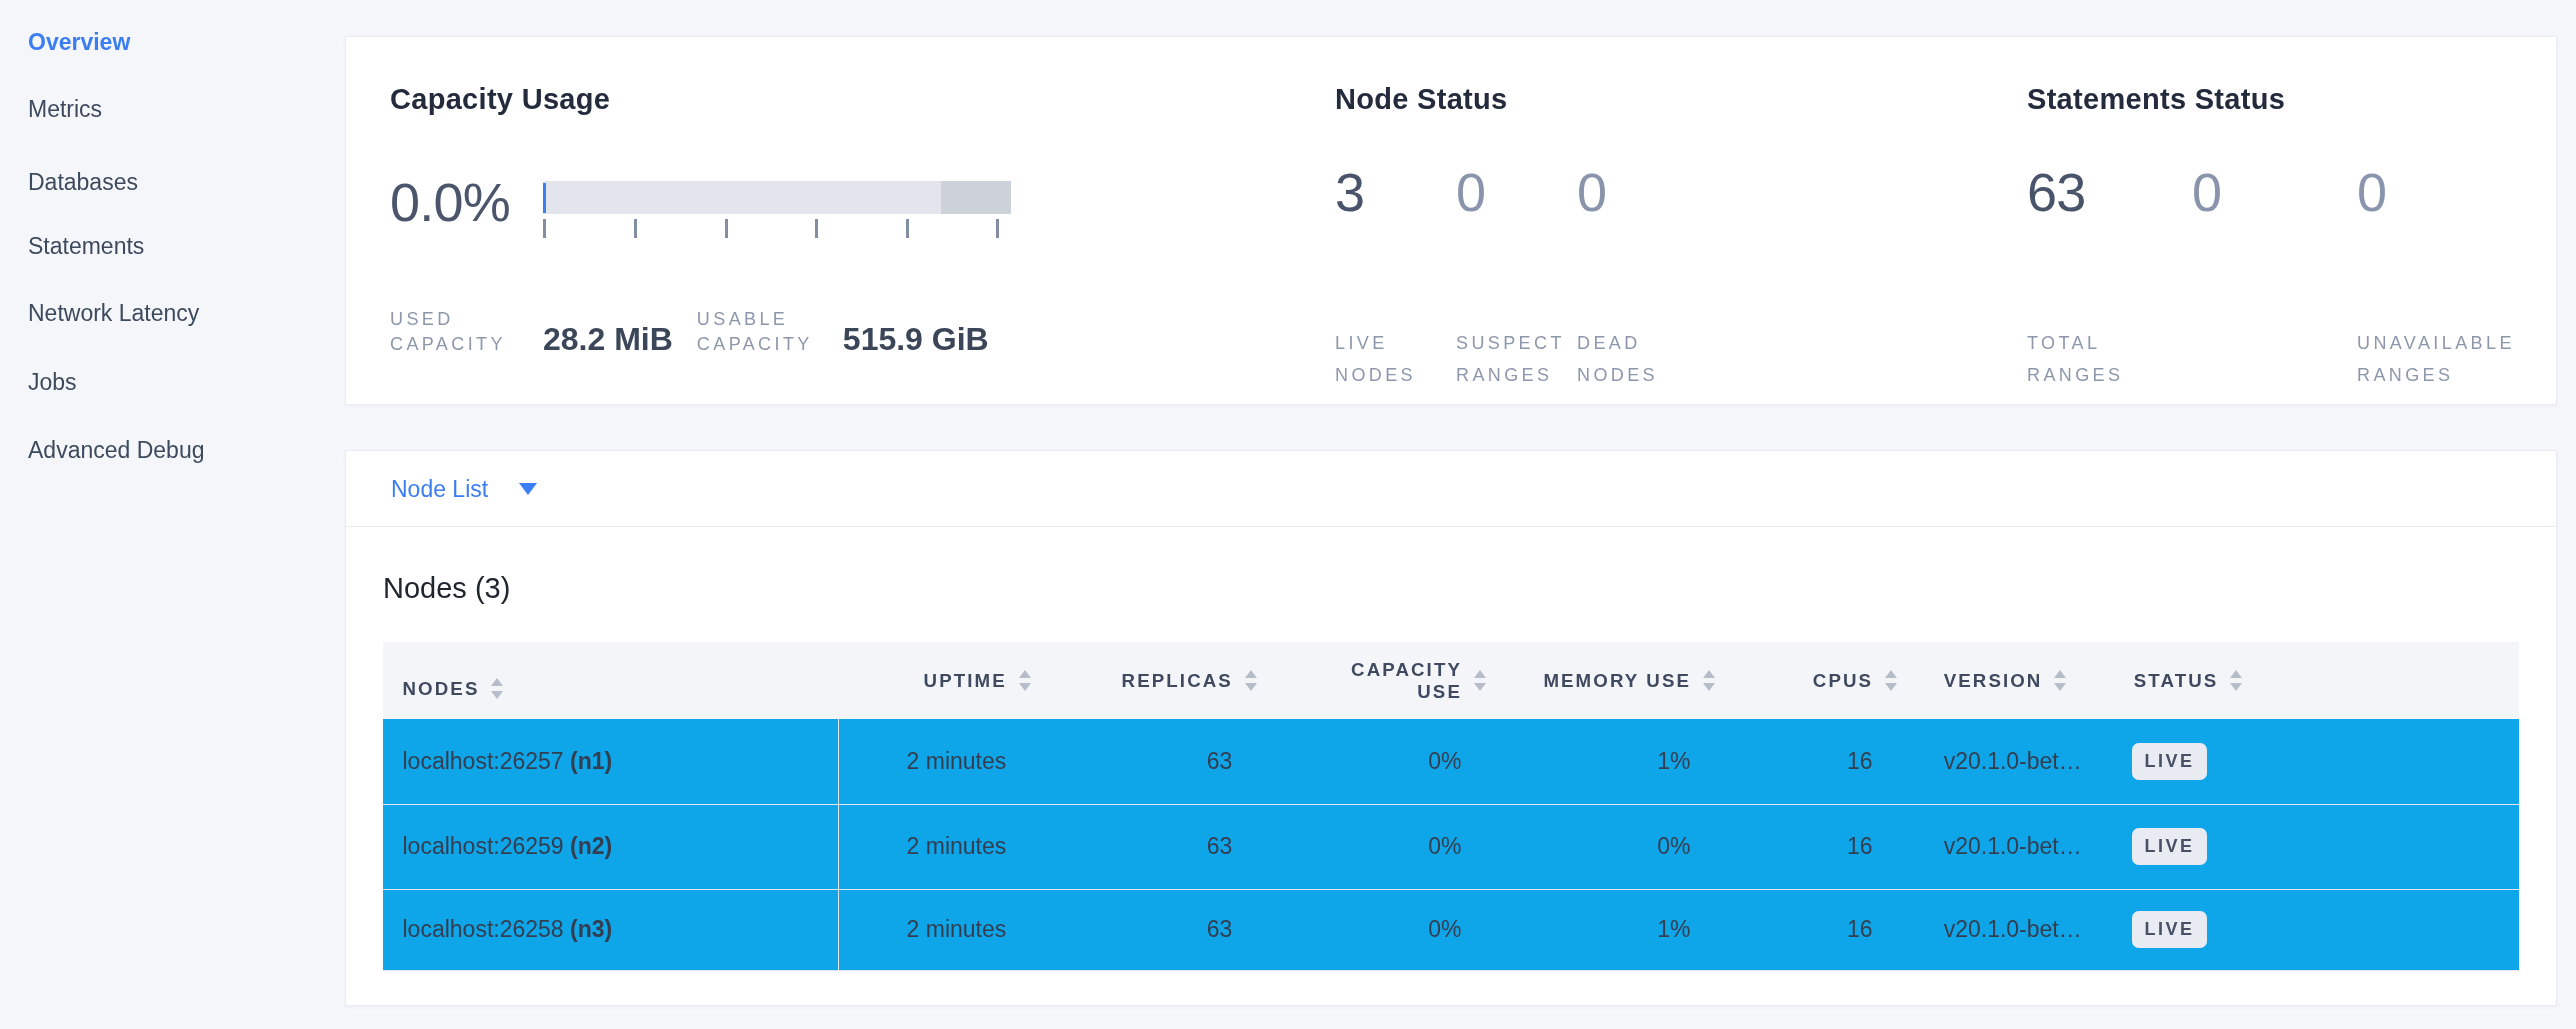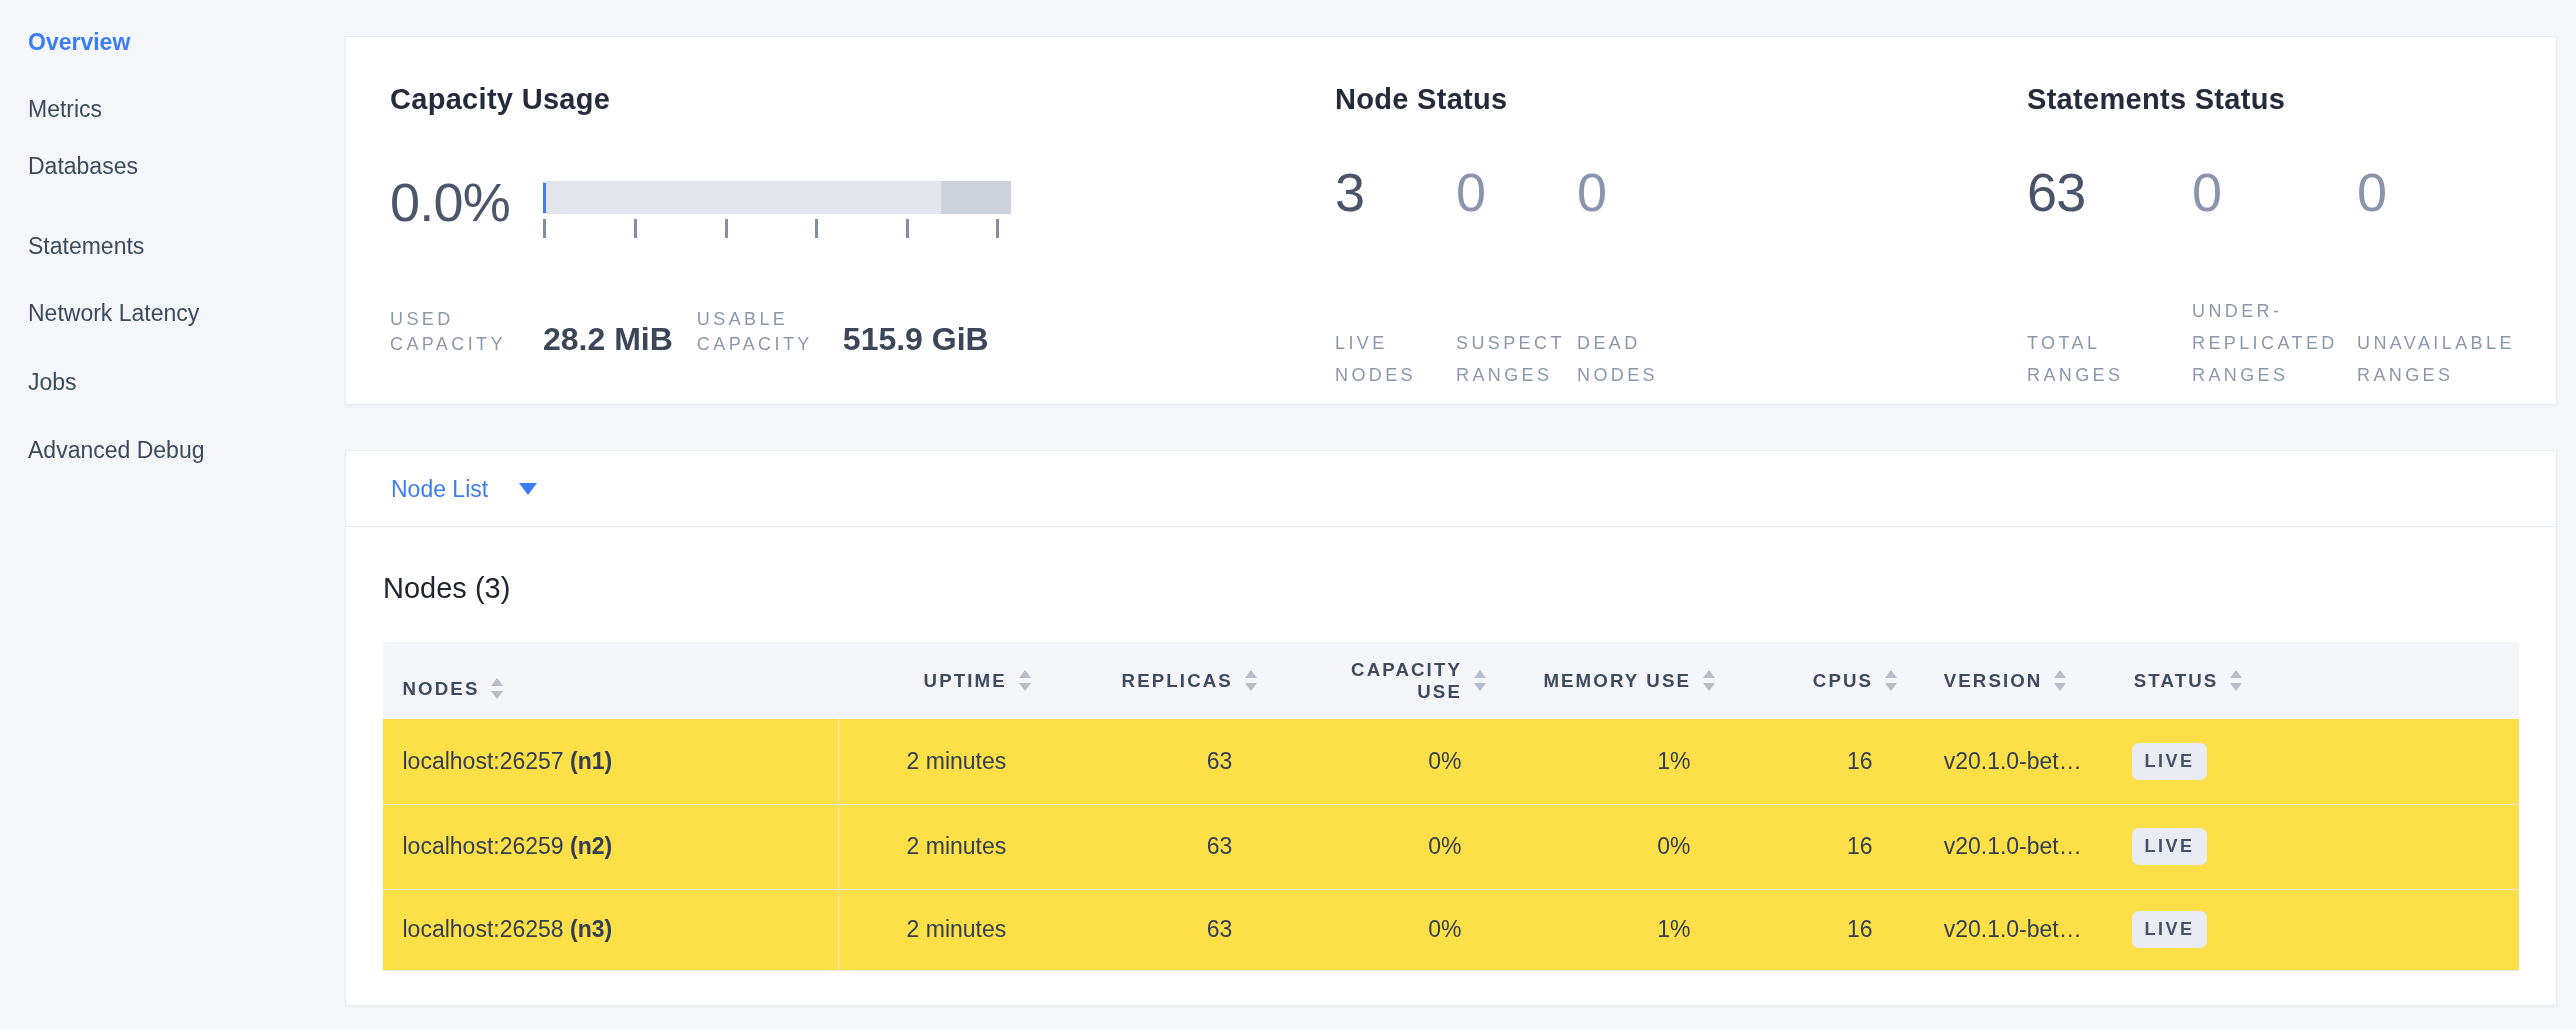--- a/index.html
+++ b/index.html
@@ -122,42 +122,42 @@
   th.col-capacity .hdr-label { max-width:115px; }
   .hdr-label { white-space:normal; line-height:22px; }
 
   .sort-icon { display:inline-flex; flex-direction:column; margin-left:12px; cursor:pointer; }
   .sort-icon i { width:0; height:0; border-left:6.8px solid transparent; border-right:6.8px solid transparent; display:block; }
   .sort-icon .up { border-bottom:8.5px solid #b7bdc8; margin-bottom:4.2px; }
   .sort-icon .down { border-top:8.5px solid #b7bdc8; }
 
   .nodes-table tbody td {
     height:85px; font-size:23px; color:#333e50; vertical-align:middle;
-    border-bottom:0.8px solid #e3e6eb; background:#fde047;
+    border-bottom:0.8px solid #e3e6eb; background:#0ea5e9;
   }
   .nodes-table tbody tr:last-child td { height:81px; }
   td.cell-nodes { padding-left:19.5px; border-right:0.8px solid #e3e6eb; }
   td.cell-right { text-align:right; padding-right:33px; }
   td.cell-version { padding-left:38px; white-space:nowrap; overflow:hidden; }
   td.cell-status { padding-left:10.2px; }
   .node-name { font-weight:700; }
 
   .badge-live {
     display:inline-block; width:75px; height:37px; line-height:37px;
     background:#e8ebf2; border-radius:6.8px; text-align:center;
     font-size:18px; font-weight:700; letter-spacing:2.5px; color:#475066;
   }
 </style>
 </head>
 <body>
 
 <nav class="sidebar">
   <a class="nav-item active" style="top:20.4px">Overview</a>
   <a class="nav-item" style="top:87px">Metrics</a>
-  <a class="nav-item" style="top:144px">Databases</a>
+  <a class="nav-item" style="top:160px">Databases</a>
   <a class="nav-item" style="top:224px">Statements</a>
   <a class="nav-item" style="top:291px">Network Latency</a>
   <a class="nav-item" style="top:360px">Jobs</a>
   <a class="nav-item" style="top:428px">Advanced Debug</a>
 </nav>
 
 <section class="card card-summary">
 
   <div>
     <h2 class="panel-title" style="left:44px">Capacity Usage</h2>
@@ -206,21 +206,20 @@
 
   <div>
     <h2 class="panel-title" style="left:1681px">Statements Status</h2>
     <div class="stat-cols cols-repl" style="left:1681px">
       <div class="stat-col emph">
         <div class="stat-num">63</div>
         <div class="stat-lbl">TOTAL RANGES</div>
       </div>
       <div class="stat-col">
         <div class="stat-num">0</div>
-        <div class="stat-lbl">UNDER-REPLICATED RANGES</div>
       </div>
       <div class="stat-col">
         <div class="stat-num">0</div>
         <div class="stat-lbl">UNAVAILABLE RANGES</div>
       </div>
     </div>
   </div>
 </section>
 
 <section class="card card-nodes">

